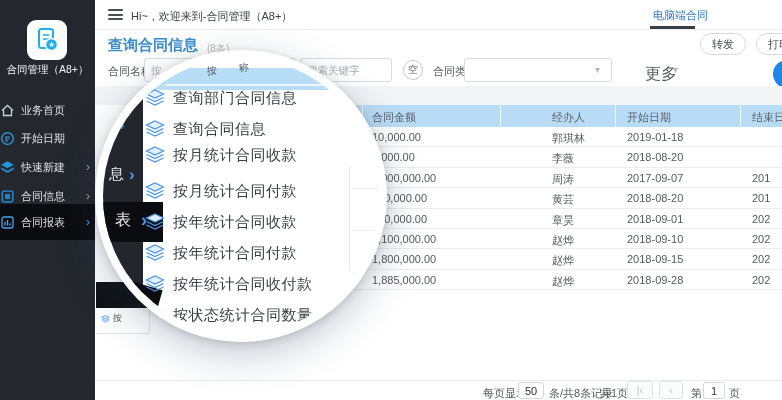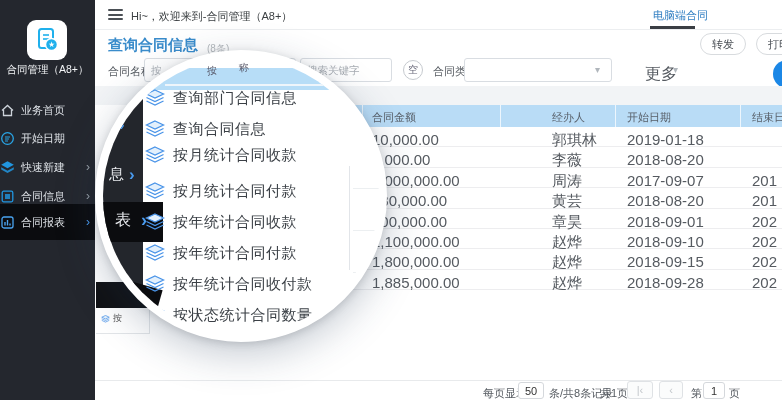--- a/index.html
+++ b/index.html
@@ -43,21 +43,21 @@
   .more-link{position:absolute;left:645px;top:64px;font-size:16px;color:#555a60;cursor:pointer;}
   .search-round{position:absolute;left:773px;top:60px;width:28px;height:28px;border-radius:50%;background:#1b87e6;cursor:pointer;}
   .gray-band{position:absolute;left:95px;top:86px;width:687px;height:19px;background:#f2f4f6;}
 
   
   .thead{position:absolute;left:140px;top:105px;width:642px;height:22px;background:#b9dcf6;}
   .thead .hcell{position:absolute;top:5px;font-size:11px;color:#58606a;white-space:nowrap;}
   .hsep{position:absolute;top:0;width:1px;height:22px;background:rgba(255,255,255,.75);}
   .tbody{position:absolute;left:140px;top:127px;width:642px;height:164px;}
   .trow{position:relative;width:642px;height:20.4px;border-bottom:1px solid #ededef;cursor:pointer;}
-  .trow span{position:absolute;top:4px;font-size:15px;color:#555a60;white-space:nowrap;}
+  .trow span{position:absolute;top:4px;font-size:11px;color:#555a60;white-space:nowrap;}
   .col1{left:232px;} .col2{left:372px;margin-left:40px;} .col3{left:487px;} .col4{left:612px;}
 
   
   .pg-border{position:absolute;left:95px;top:380px;width:687px;height:1px;background:#e8eaec;}
   .pg-text{position:absolute;top:386px;font-size:11px;color:#555a60;white-space:nowrap;}
   .pg-box{position:absolute;top:382px;height:17px;border:1px solid #d5d8dc;border-radius:3px;background:#fff;
     font-size:11px;color:#333;display:flex;align-items:center;justify-content:center;}
   .pg-btn{position:absolute;top:381px;height:18px;border:1px solid #dfe2e5;border-radius:3px;background:#fbfcfc;
     font-size:11px;color:#c3c7cb;display:flex;align-items:center;justify-content:center;cursor:pointer;}
 

